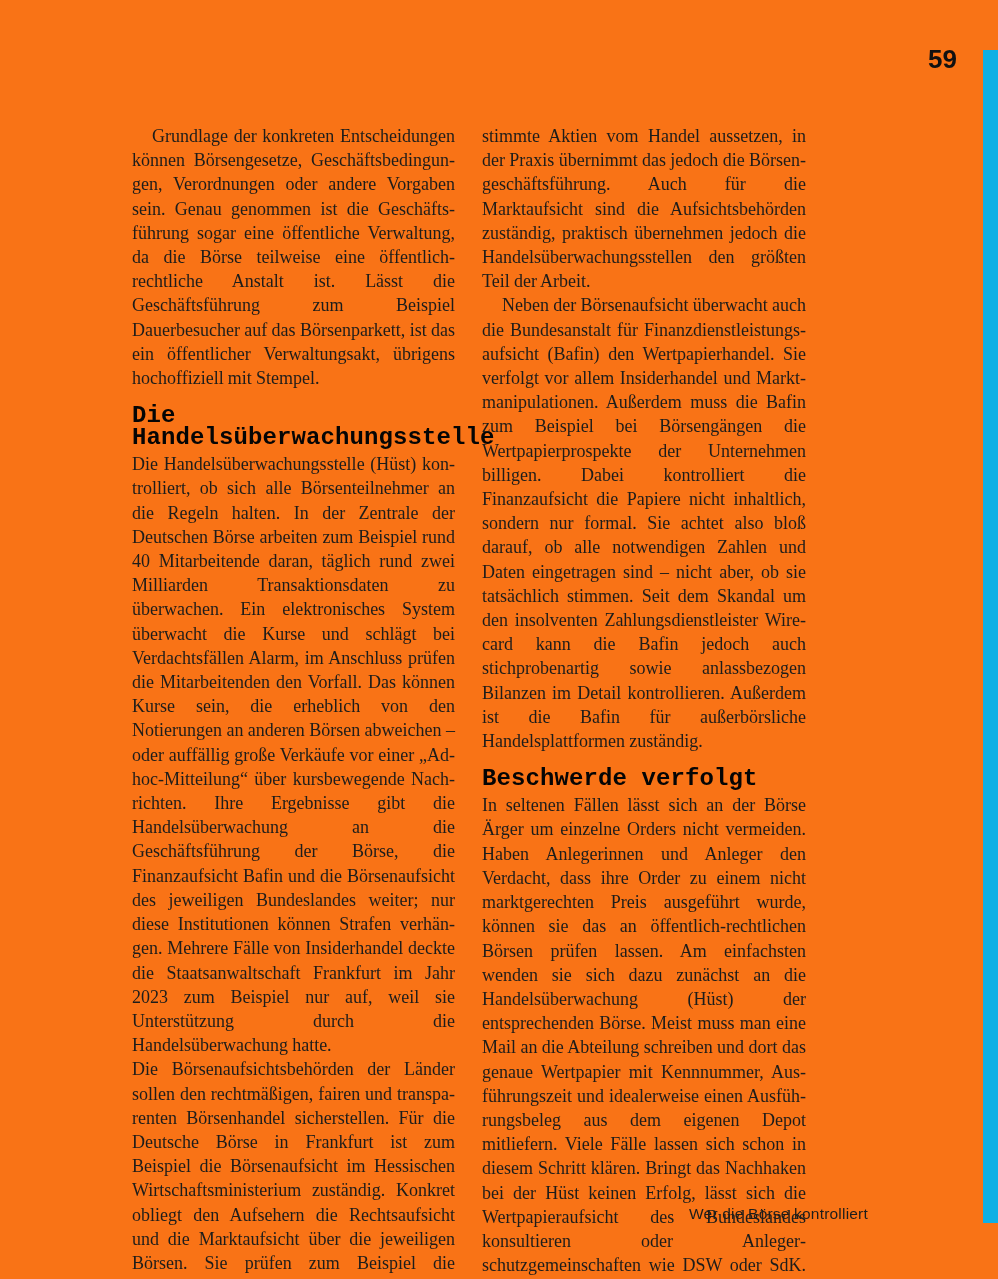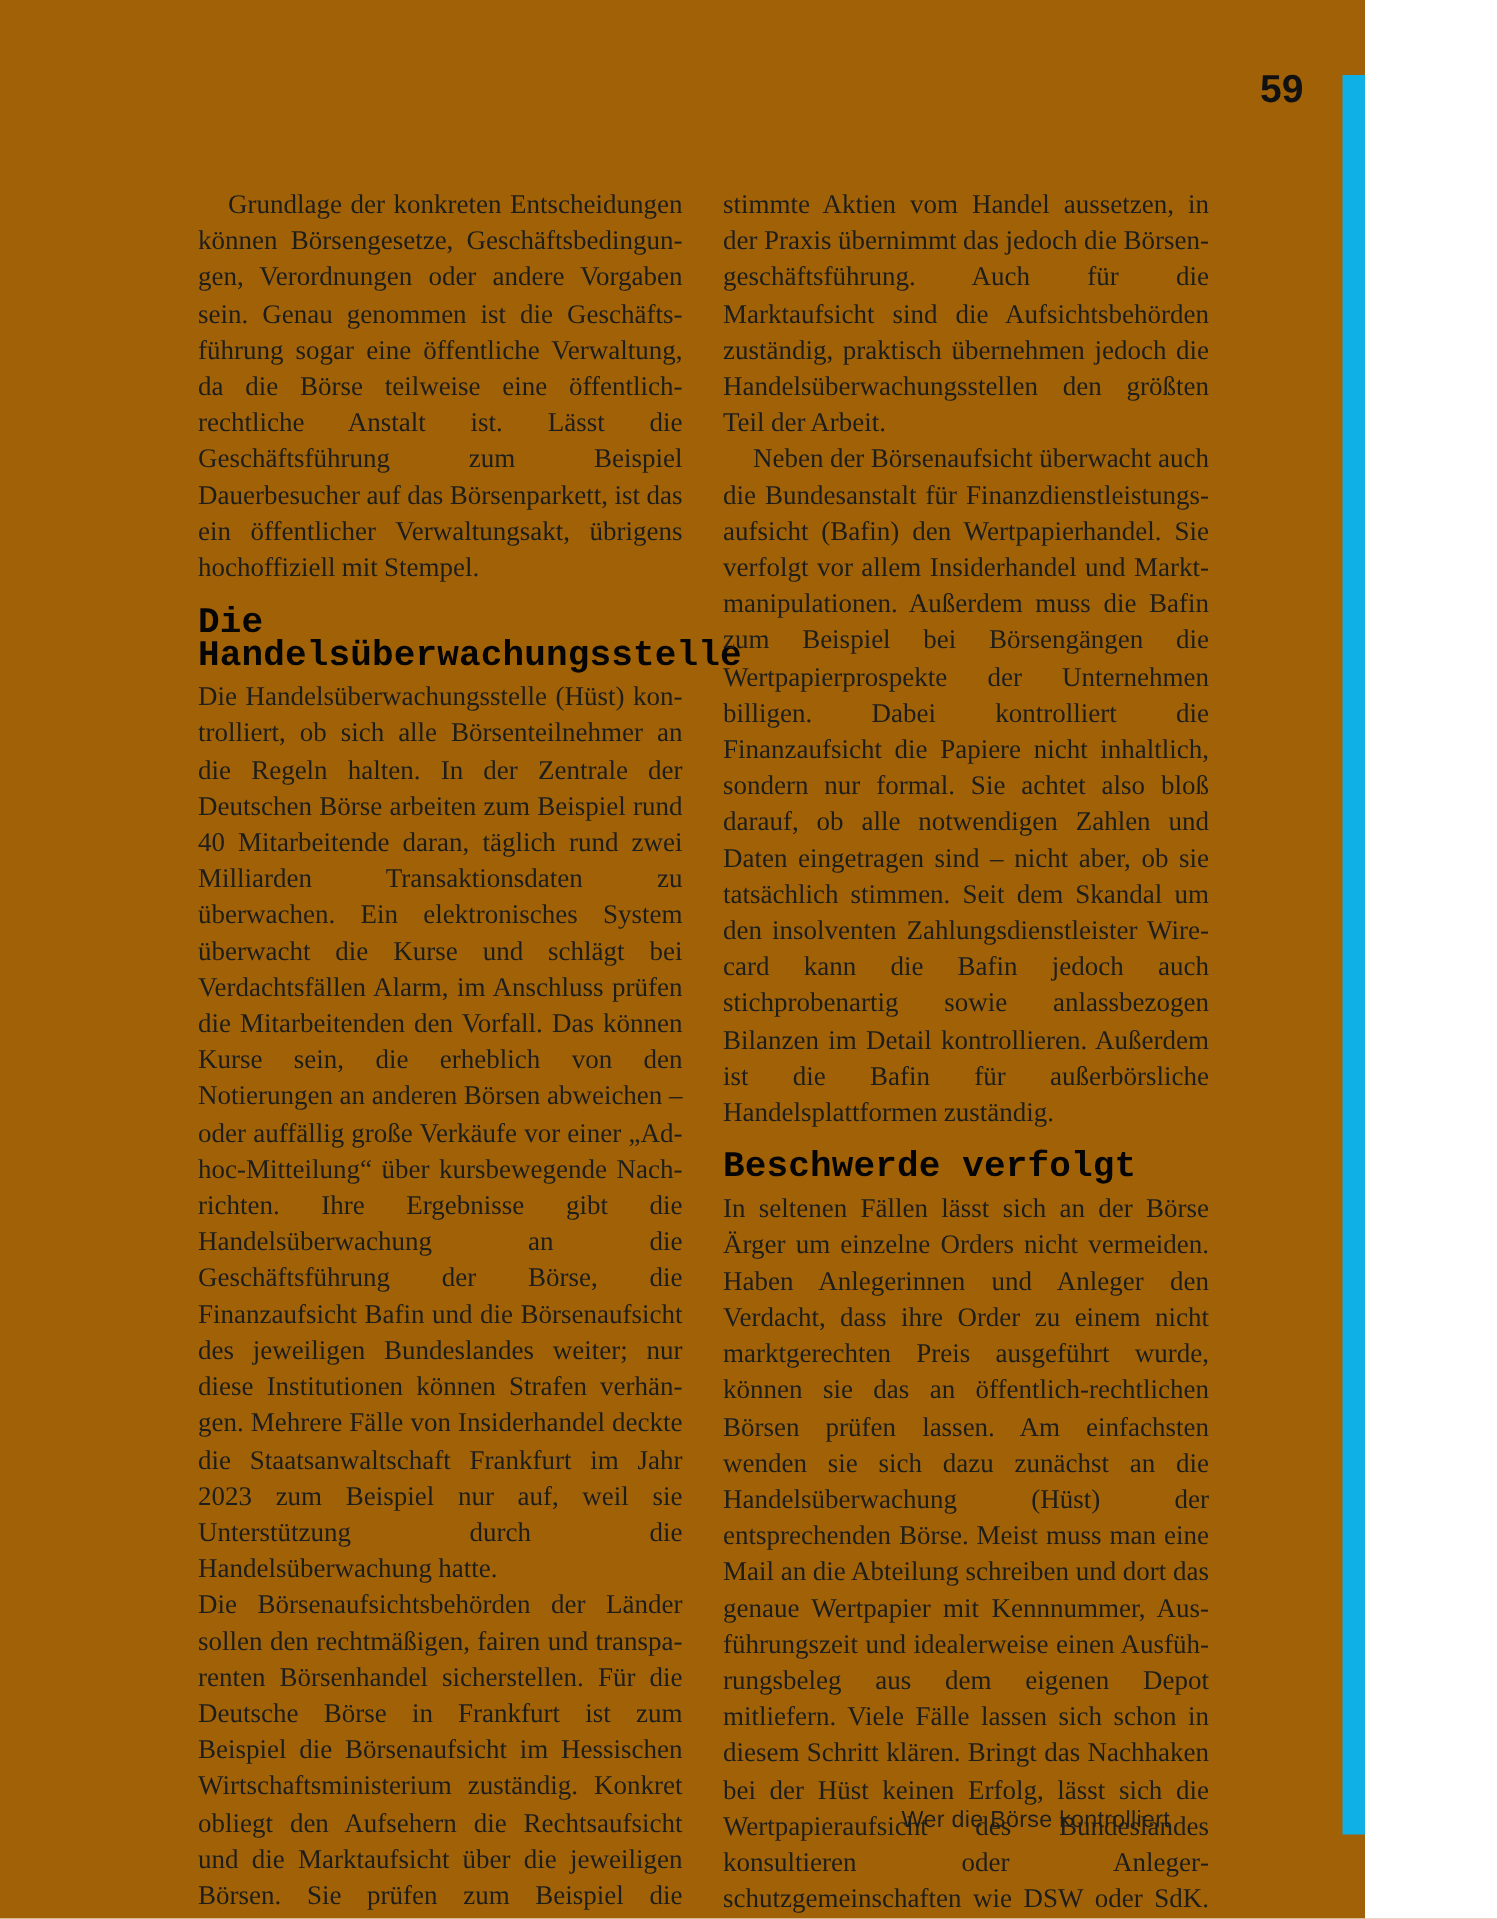--- a/index.html
+++ b/index.html
@@ -2,23 +2,23 @@
 <html lang="de"><head>
 <meta charset="utf-8">
 <style>
   html, body {
     margin: 0;
     padding: 0;
     background: #ffffff;
   }
   .page {
     position: relative;
-    width: 910px;
+    width: 998px;
     height: 1279px;
-    background: #a16207;
+    background: #f97316;
     overflow: hidden;
     font-family: "Liberation Serif", serif;
   }
   .page-number {
     position: absolute;
     top: 46px;
     right: 41px;
     font-family: "Liberation Sans", sans-serif;
     font-weight: bold;
     font-size: 26px;

